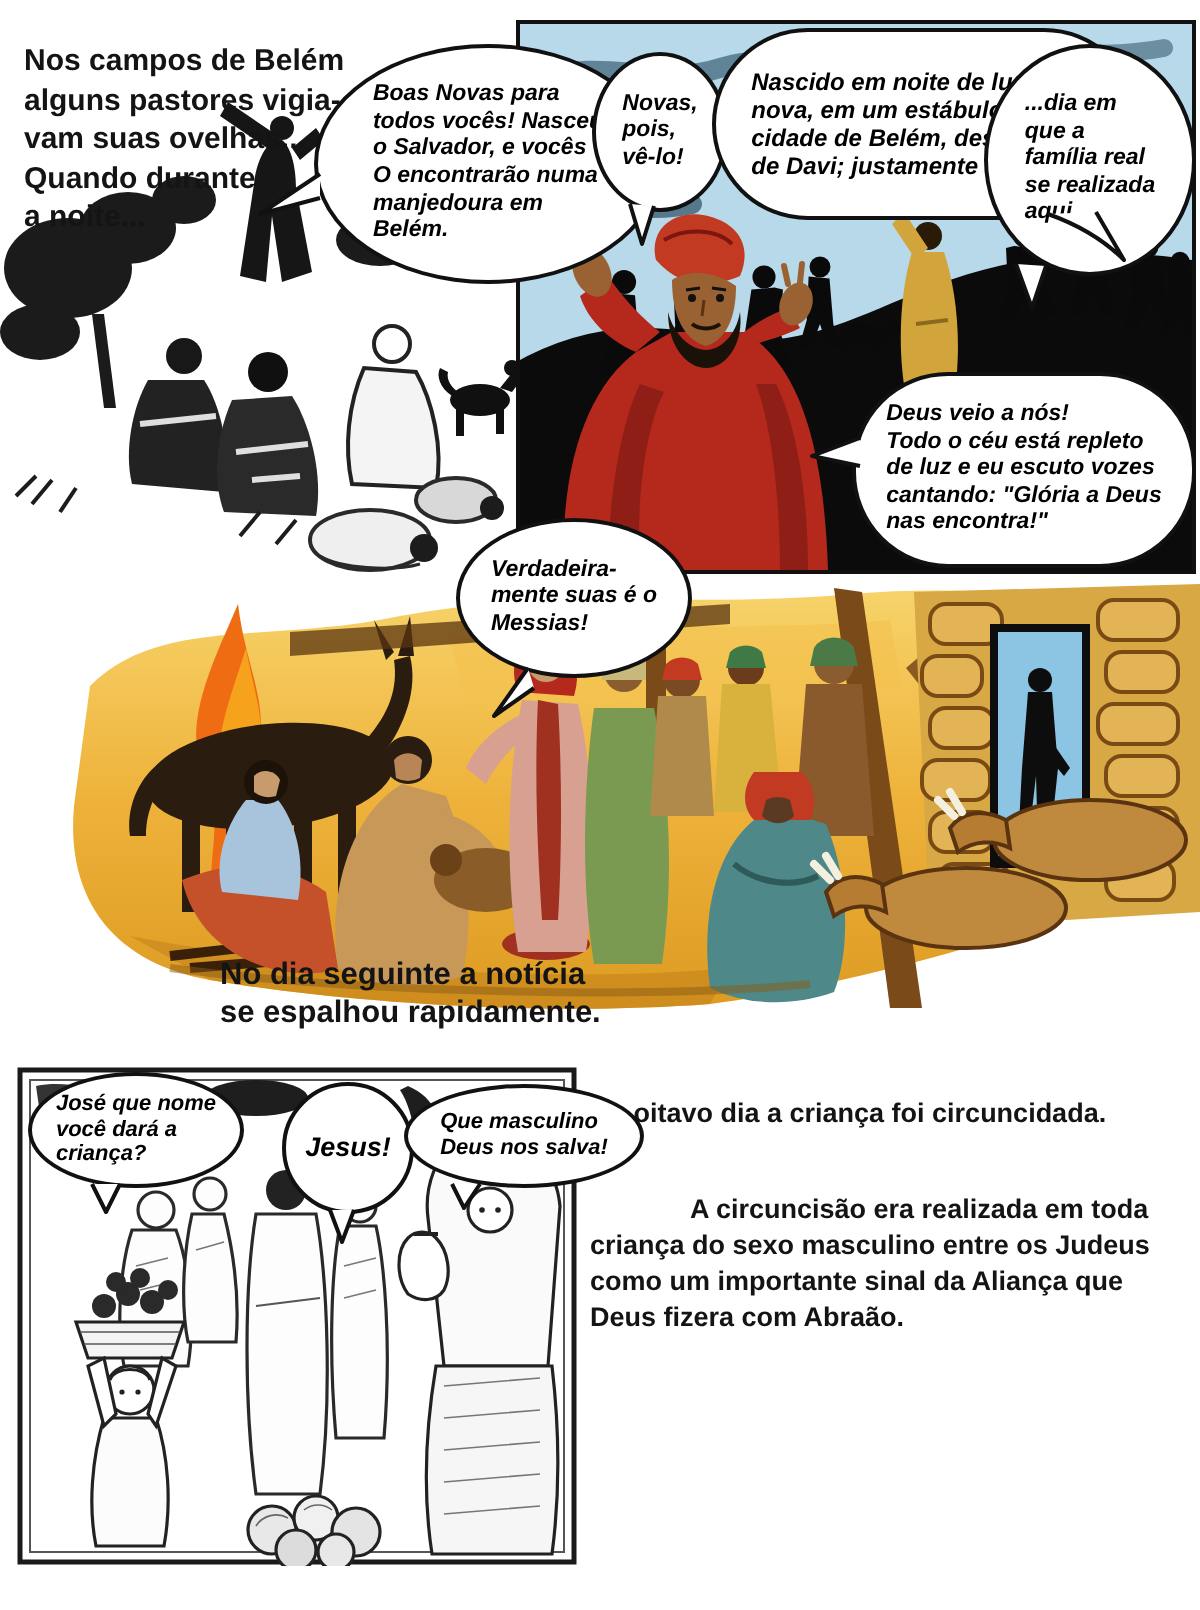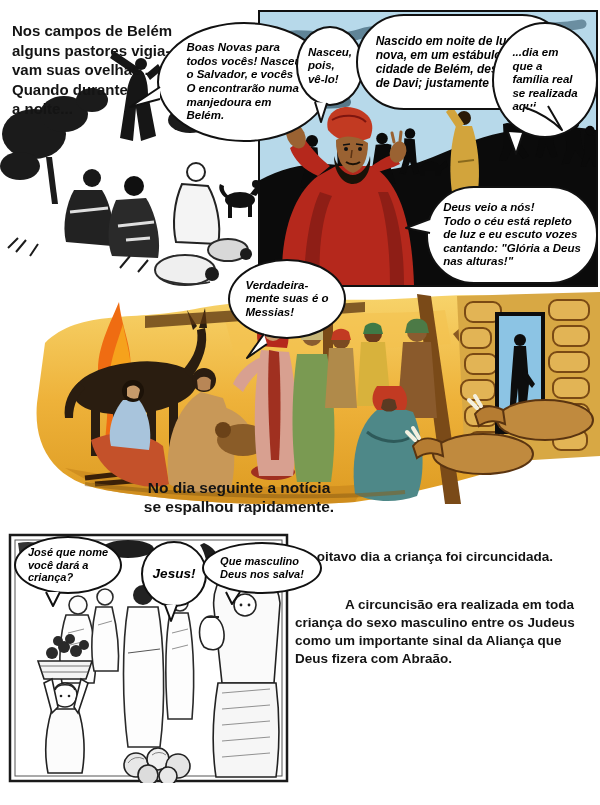--- a/index.html
+++ b/index.html
@@ -257,21 +257,21 @@
         <path d="M478,122 C466,116 456,118 450,126 L454,138 C462,132 472,132 480,136 Z" fill="#b57c32" stroke="#5a3410" stroke-width="2"></path>
         <path d="M452,120 L444,112 M456,118 L450,108" stroke="#f4f0e0" stroke-width="4" stroke-linecap="round"></path>
         <ellipse cx="458" cy="166" rx="50" ry="20" style="fill:var(--cow_tan,#c08a3e)" stroke="#5a3410" stroke-width="2"></ellipse>
         <path d="M416,154 C404,148 394,150 388,158 L392,170 C400,164 410,164 418,168 Z" fill="#b57c32" stroke="#5a3410" stroke-width="2"></path>
         <path d="M390,152 L382,144 M394,150 L388,140" stroke="#f4f0e0" stroke-width="4" stroke-linecap="round"></path>
       </g>
       <path d="M60,196 C150,208 300,212 380,204" stroke="#8a5c14" stroke-width="4" opacity="0.5" fill="none"></path>
     </svg>
   </div>
 
-  <div class="caption" style="left:89px; top:478px; width:300px; font-size:15.5px; line-height:1.25; text-align:center;">No dia seguinte a notícia
+  <div class="caption" style="left:110px; top:478px; width:300px; font-size:15.5px; line-height:1.25; ">No dia seguinte a notícia
 se espalhou rapidamente.</div>
 
   <div class="panel" style="left:8px; top:533px; width:281px; height:250px;">
     <svg viewBox="0 0 281 250">
       <rect x="2" y="2" width="277" height="246" fill="#ffffff" stroke="#1a1a1a" stroke-width="2.5"></rect>
       <rect x="7" y="7" width="267" height="236" fill="none" stroke="#555" stroke-width="1"></rect>
       <g fill="#1e1e1e">
         <path d="M10,10 C30,6 44,16 58,10 L60,26 C44,34 24,30 12,24 Z" opacity="0.9"></path>
         <ellipse cx="120" cy="16" rx="26" ry="9"></ellipse>
         <ellipse cx="170" cy="24" rx="18" ry="7"></ellipse>
@@ -343,21 +343,21 @@
 o Salvador, e vocês
 O encontrarão numa
 manjedoura em
 Belém.</div>
   <div class="tail" style="left:128px; top:84px;">
     <svg width="34" height="26">
         <path d="M32,3 L2,23 L32,15" fill="#fff" stroke="#111" stroke-width="2" stroke-linejoin="round"></path>
       </svg>
   </div>
 
-  <div class="bubble ellipse" style="left:296px; top:26px; width:68px; height:80px; font-size:11.5px;">Nasceu,
+  <div class="bubble ellipse" style="left:296px; top:26px; width:68px; height:80px; font-size:11.5px;">Novas,
 pois,
 vê-lo!</div>
   <div class="tail" style="left:312px; top:100px;">
     <svg width="18" height="24">
         <path d="M3,2 L9,22 L15,3" fill="#fff" stroke="#111" stroke-width="2" stroke-linejoin="round"></path>
       </svg>
   </div>
 
   <div class="bubble" style="left:356px; top:14px; width:214px; height:96px; border-radius:48px; font-size:12px;">Nascido em noite de lua
 nova, em um estábulo na
@@ -377,21 +377,21 @@
   <div class="tail" style="left:504px; top:130px;">
     <svg width="22" height="26">
         <path d="M4,2 L12,24 L19,3" fill="#fff" stroke="#111" stroke-width="2" stroke-linejoin="round"></path>
       </svg>
   </div>
 
   <div class="bubble" style="left:426px; top:186px; width:172px; height:98px; border-radius:48px; font-size:11.5px;">Deus veio a nós!
 Todo o céu está repleto
 de luz e eu escuto vozes
 cantando: "Glória a Deus
-nas alturas!"</div>
+nas encontra!"</div>
   <div class="tail" style="left:404px; top:216px;">
     <svg width="28" height="22">
         <path d="M26,3 L2,12 L26,17" fill="#fff" stroke="#111" stroke-width="2" stroke-linejoin="round"></path>
       </svg>
   </div>
 
   <div class="bubble ellipse" style="left:228px; top:259px; width:118px; height:80px; font-size:11.5px;">Verdadeira-
 mente suas é o
 Messias!</div>
   <div class="tail" style="left:244px; top:332px;">

